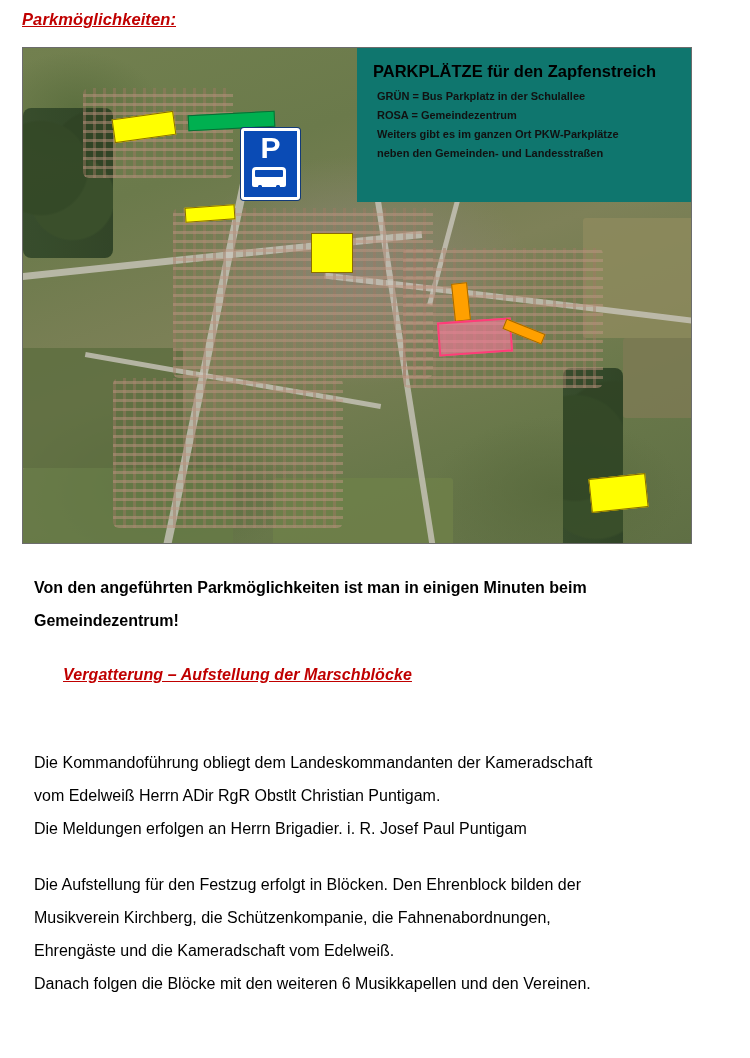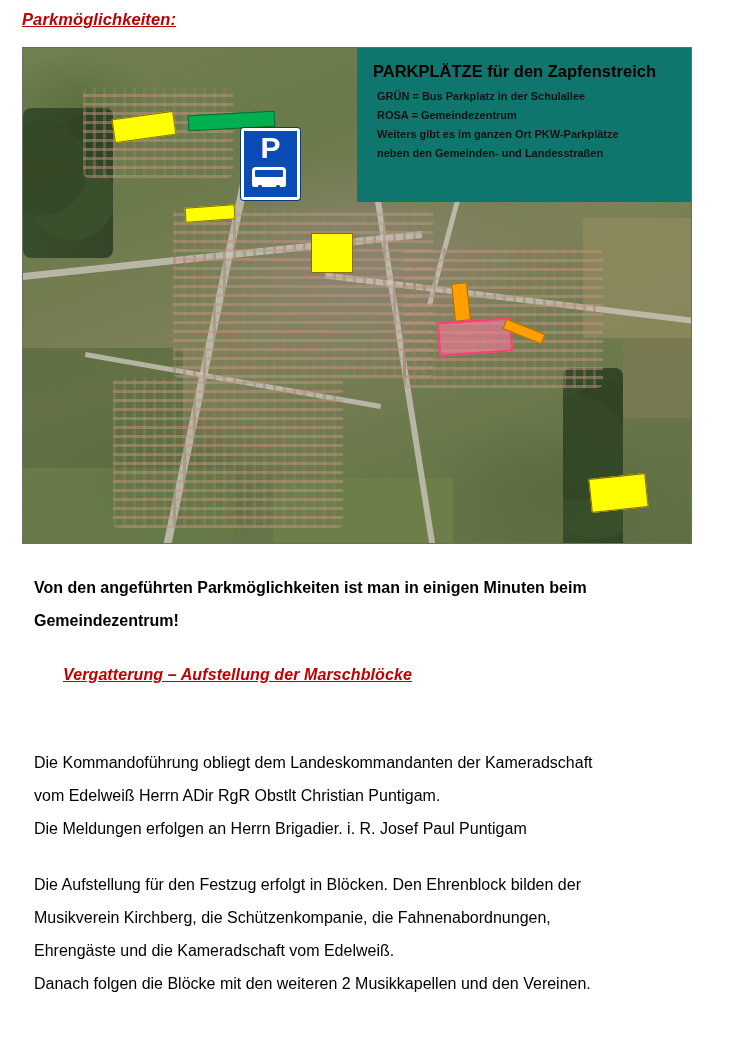--- a/index.html
+++ b/index.html
@@ -270,16 +270,16 @@
   <div class="para" id="para-command">
     <p>Die Kommandoführung obliegt dem Landeskommandanten der Kameradschaft</p>
     <p>vom Edelweiß Herrn ADir RgR Obstlt Christian Puntigam.</p>
     <p>Die Meldungen erfolgen an Herrn Brigadier. i. R. Josef Paul Puntigam</p>
   </div>
 
   <div class="para" id="para-blocks">
     <p>Die Aufstellung für den Festzug erfolgt in Blöcken. Den Ehrenblock bilden der</p>
     <p>Musikverein Kirchberg, die Schützenkompanie, die Fahnenabordnungen,</p>
     <p>Ehrengäste und die Kameradschaft vom Edelweiß.</p>
-    <p>Danach folgen die Blöcke mit den weiteren 2 Musikkapellen und den Vereinen.</p>
+    <p>Danach folgen die Blöcke mit den weiteren 6 Musikkapellen und den Vereinen.</p>
   </div>
 
 </div>
 
 </body></html>

